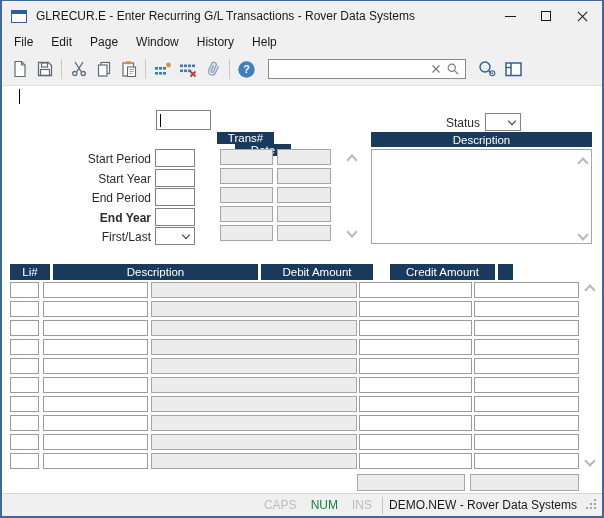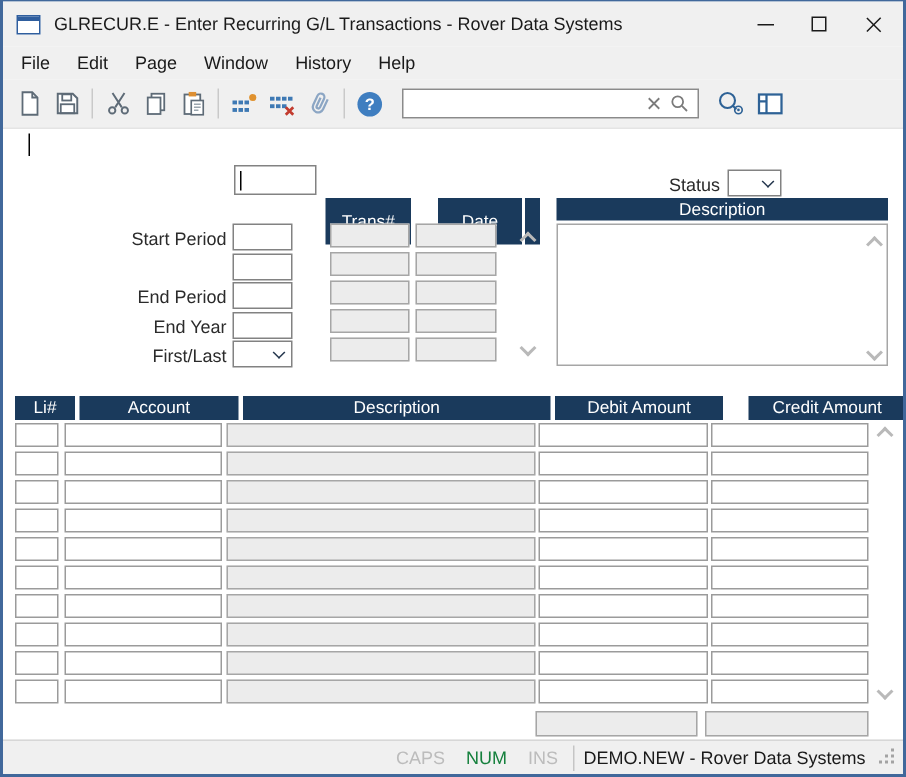--- a/index.html
+++ b/index.html
@@ -44,21 +44,21 @@
   .caret { position:absolute; width:1px; background:#000; }
   .chev-dd { position:absolute; right:5px; top:5px; width:6px; height:6px; border-right:1.6px solid #24364e; border-bottom:1.6px solid #24364e; transform:rotate(45deg); }
   .chev-s { position:absolute; width:8px; height:8px; border-right:2px solid #b9b9b9; border-bottom:2px solid #b9b9b9; }
   .chev-s.up { transform:rotate(-135deg); }
   .chev-s.down { transform:rotate(45deg); }
 
   .nav-h { background:#1A3A5C; color:#fff; font-size:11.5px; display:flex; align-items:center; justify-content:center; white-space:nowrap; }
   .ro-cell { background:#ececec; border:1px solid #a6a6a6; }
 
   
-  .tt-head { position:absolute; left:215px; top:131px; height:31px; display:flex; }
+  .tt-head { position:absolute; left:215px; top:131px; height:31px; display:flex;flex-direction:column; }
   .tt-rows { position:absolute; left:218px; top:148px; display:flex; flex-direction:column; }
   .tt-row  { display:flex; margin-bottom:3px; }
 
   
   .desc-h   { position:absolute; left:369px; top:131px; width:221px; height:15px; }
   .desc-box { position:absolute; left:369px; top:148px; width:221px; height:95px; background:#fff; border:1px solid #a6a6a6; font-size:12px; color:#222; padding:2px 14px 2px 3px; }
 
   
   .g-head { position:absolute; left:8px; top:263px; height:16px; display:flex; }
   .g-rows { position:absolute; left:8px; top:281px; display:flex; flex-direction:column; }
@@ -223,26 +223,27 @@
 
   <div class="f-label" style="left:330px;top:115px;width:148px;">Status</div>
   <div class="f-input" style="left:483px;top:112px;width:36px;height:18px;">
     <span></span>
     <div class="chev-dd" style="top:4px;"></div>
   </div>
 
   <div class="f-label" style="top:151px;">Start Period</div>
   <div class="f-input" style="left:153px;top:148px;width:40px;height:18px;"><span></span></div>
 
+  <div class="f-label" style="top:171px;">Start Year</div>
   <div class="f-input" style="left:153px;top:168px;width:40px;height:18px;"><span></span></div>
 
   <div class="f-label" style="top:190px;">End Period</div>
   <div class="f-input" style="left:153px;top:187px;width:40px;height:18px;"><span></span></div>
 
-  <div class="f-label" style="top:210px;">End Year</div>
+  <div class="f-label" style="top:210px;font-weight:bold;">End Year</div>
   <div class="f-input" style="left:153px;top:207px;width:40px;height:18px;"><span></span></div>
 
   <div class="f-label" style="top:229px;">First/Last</div>
   <div class="f-input" style="left:153px;top:226px;width:40px;height:18px;">
     <span></span>
     <div class="chev-dd" style="top:4px;"></div>
   </div>
 
   <div class="tt-head">
     <div class="nav-h" style="width:57px;">Trans#</div>
@@ -279,21 +280,20 @@
   <div class="chev-s up" style="left:346px;top:155px;"></div>
   <div class="chev-s down" style="left:346px;top:227px;"></div>
 
   <div class="nav-h desc-h">Description</div>
   <div class="desc-box"></div>
   <div class="chev-s up" style="left:577px;top:158px;"></div>
   <div class="chev-s down" style="left:577px;top:230px;"></div>
 
   <div class="g-head">
     <div class="nav-h" style="width:40px;">Li#</div>
-    <div class="nav-h" style="width:106px;margin-left:3px;">Account</div>
     <div class="nav-h" style="width:205px;margin-left:3px;">Description</div>
     <div class="nav-h" style="width:112px;margin-left:3px;">Debit Amount</div>
     <div class="nav-h" style="width:105px;margin-left:17px;">Credit Amount</div>
     <div class="nav-h" style="width:15px;margin-left:3px;"></div>
   </div>
   <div class="g-rows">
 
       <div class="g-row">
         <div class="cell-w" style="width:29px;"></div>
         <div class="cell-w" style="width:105px;margin-left:4px;"></div>

